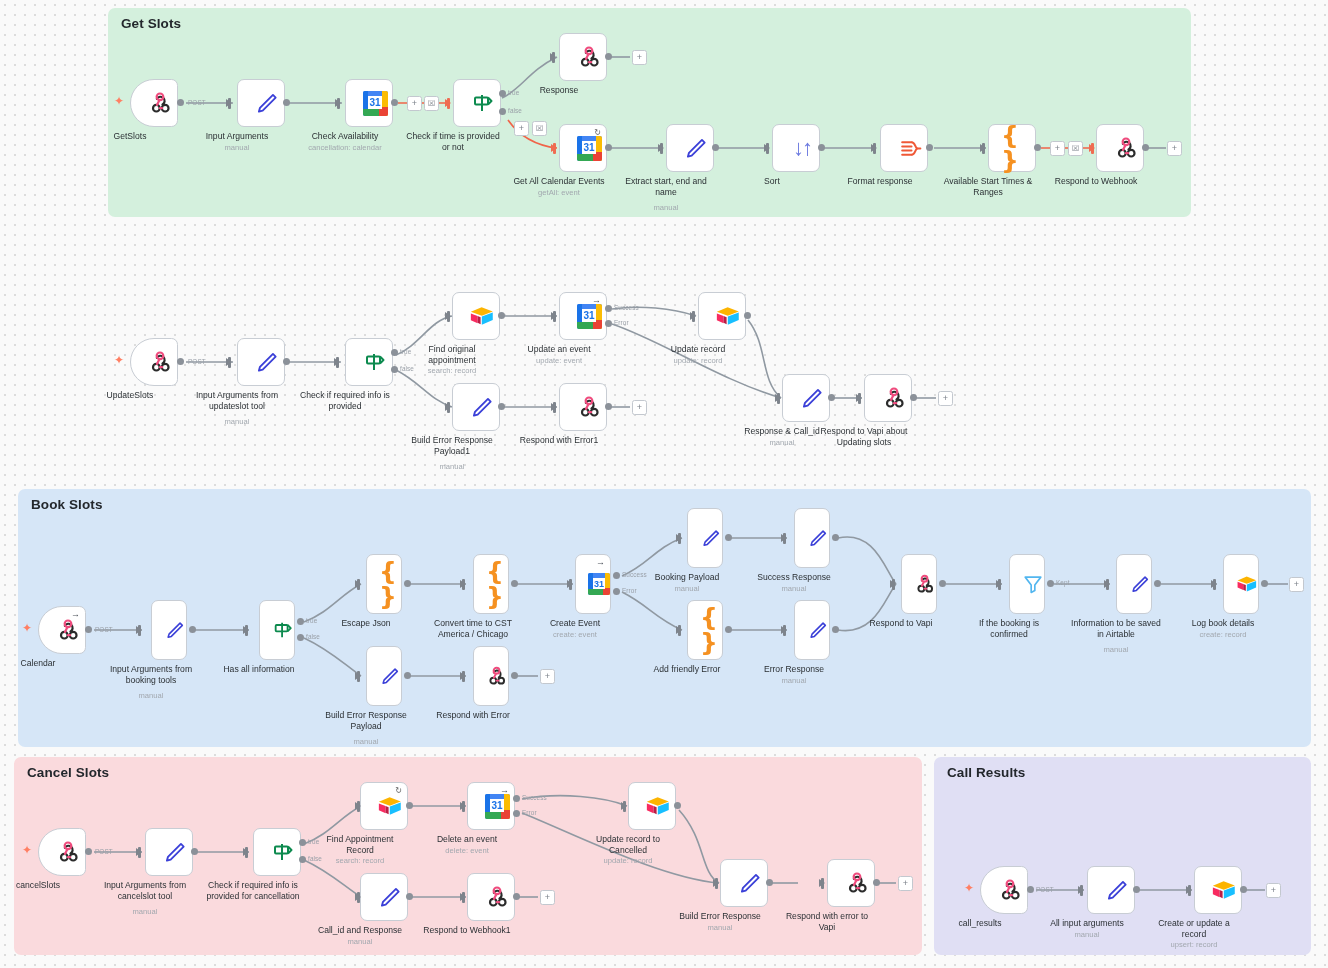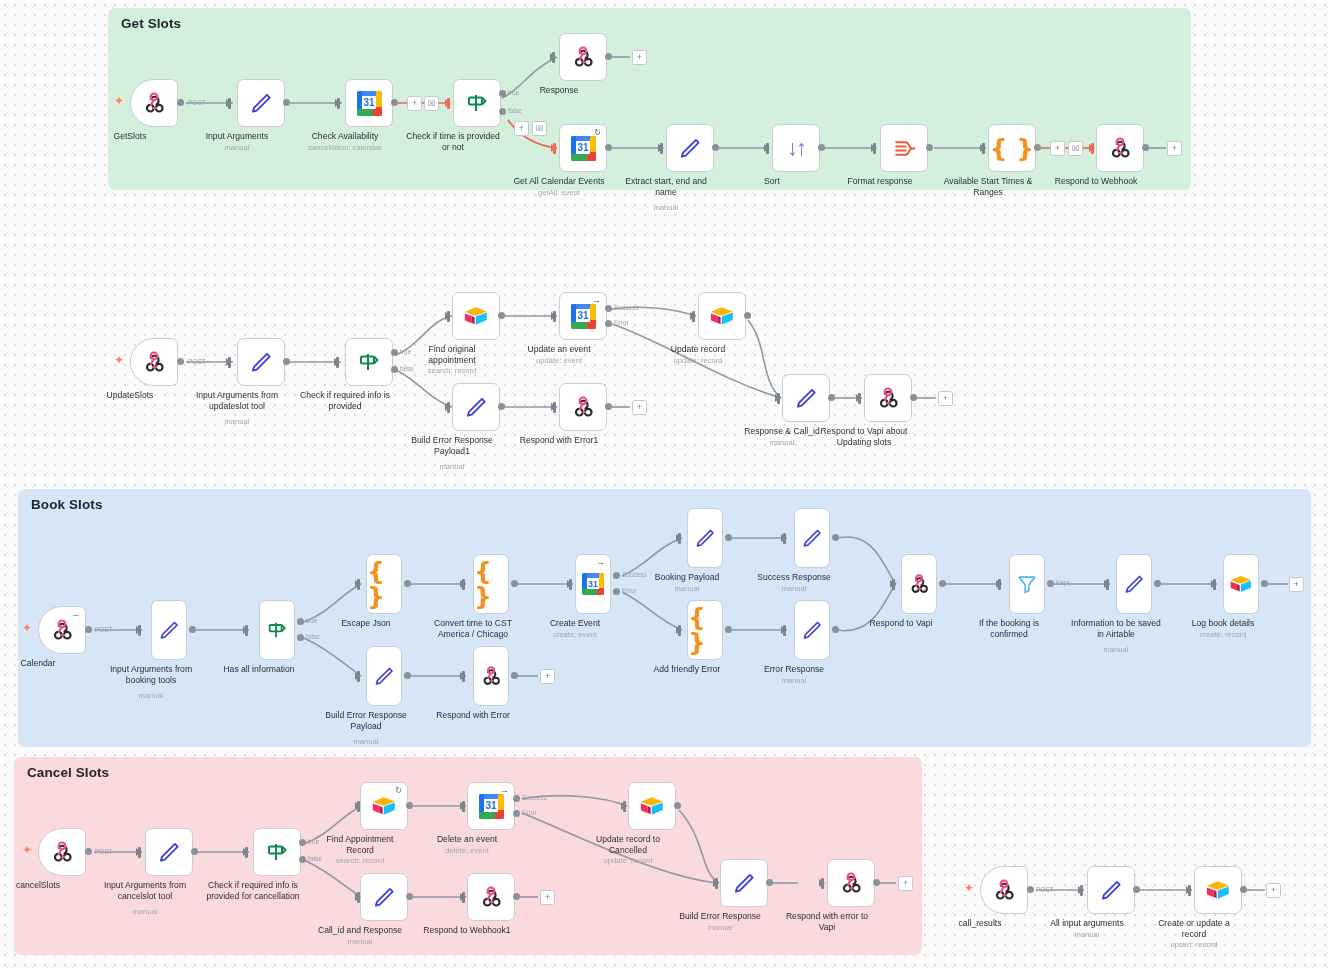--- a/index.html
+++ b/index.html
@@ -28,21 +28,21 @@
   .g-cancel{background:#fadadd;}
   .g-call{background:#e0dff4;}
 
   
   .node{position:absolute;z-index:3;}
   .nbox{
     position:absolute;left:0;top:0;
     width:48px;height:48px;
     background:#fff;border:1px solid #c8cdd4;border-radius:7px;
     box-sizing:border-box;
-    display:flex;align-items:center;justify-content:center;
+    display:flex;align-items:center;justify-content:center;padding-left:12px;
   }
   .nbox.tall{width:36px;height:60px;}
   .nbox.trigger{
     width:48px;height:48px;
     border-radius:26px 7px 7px 26px;
   }
   .nlabel{
     position:absolute;top:52px;left:50%;transform:translateX(-50%);
     text-align:center;width:150px;
     font-size:8.6px;color:#2b3034;line-height:10.5px;white-space:pre-line;
@@ -101,28 +101,31 @@
     font-size:10px;font-weight:bold;color:#1a73e8;font-family:"Liberation Sans",sans-serif;
   }
   .brace{font-size:25px;color:#f59121;font-weight:600;line-height:1;font-family:"DejaVu Sans",sans-serif;}
   .sortico{font-size:22px;color:#6c7ae0;line-height:1;letter-spacing:-2px;}
 </style>
 </head>
 <body>
 
 <div id="canvas">
 
-  <div class="group g-get" style="left:108px;top:8px;width:1083px;height:182px;">
+  <div class="group g-get" style="left:108px;top:8px;width:1083px;height:209px;">
     <div class="group-title">Get Slots</div>
   </div>
   <div class="group g-cancel" style="left:14px;top:757px;width:908px;height:198px;">
     <div class="group-title">Cancel Slots</div>
   </div>
   <div class="group g-book" style="left:18px;top:489px;width:1293px;height:258px;">
     <div class="group-title">Book Slots</div>
+  </div>
+  <div class="group g-call" style="left:934px;top:757px;width:377px;height:198px;">
+    <div class="group-title">Call Results</div>
   </div>
 
   <svg class="wires" viewBox="0 0 1328 968">
     <g fill="none" stroke="#9099a2" stroke-width="1.6">
 
       <path d="M186,103 L233,103"></path>
       <path d="M289,103 L342,103"></path>
       <path d="M502,98 C520,90 530,70 557,57"></path>
       <path d="M611,57 L630,57"></path>
       <path d="M822,148 L876,148"></path>

